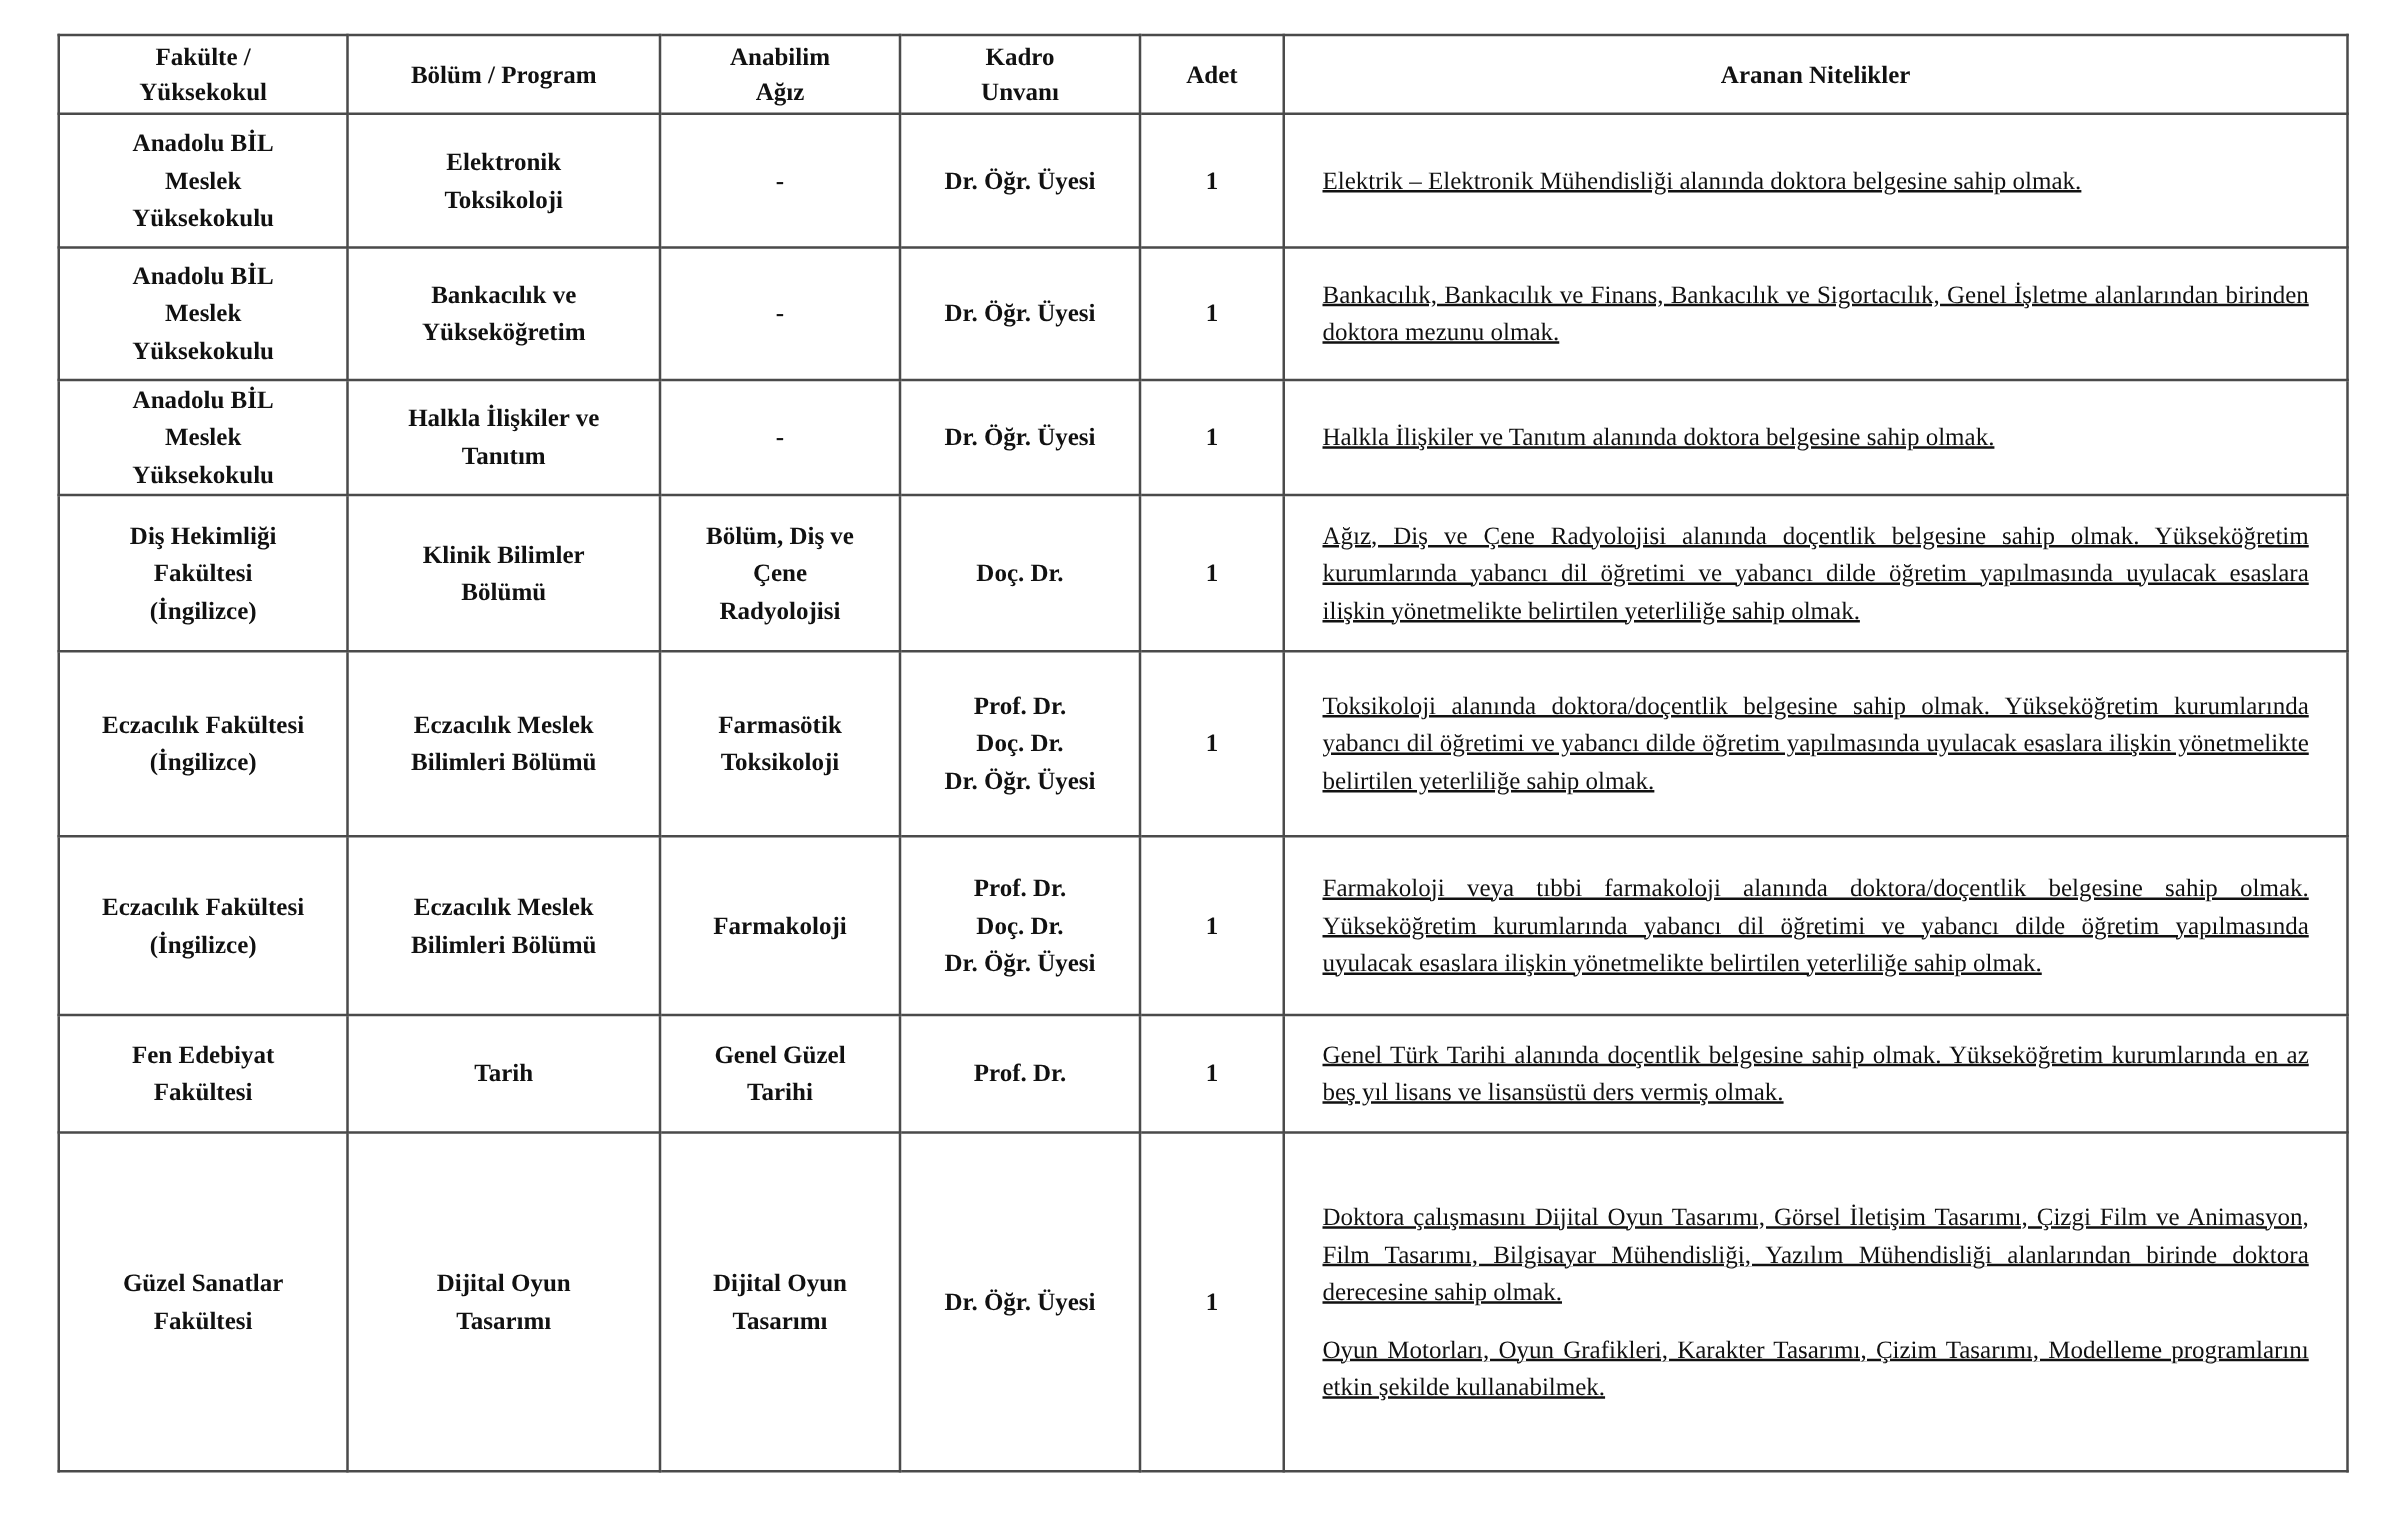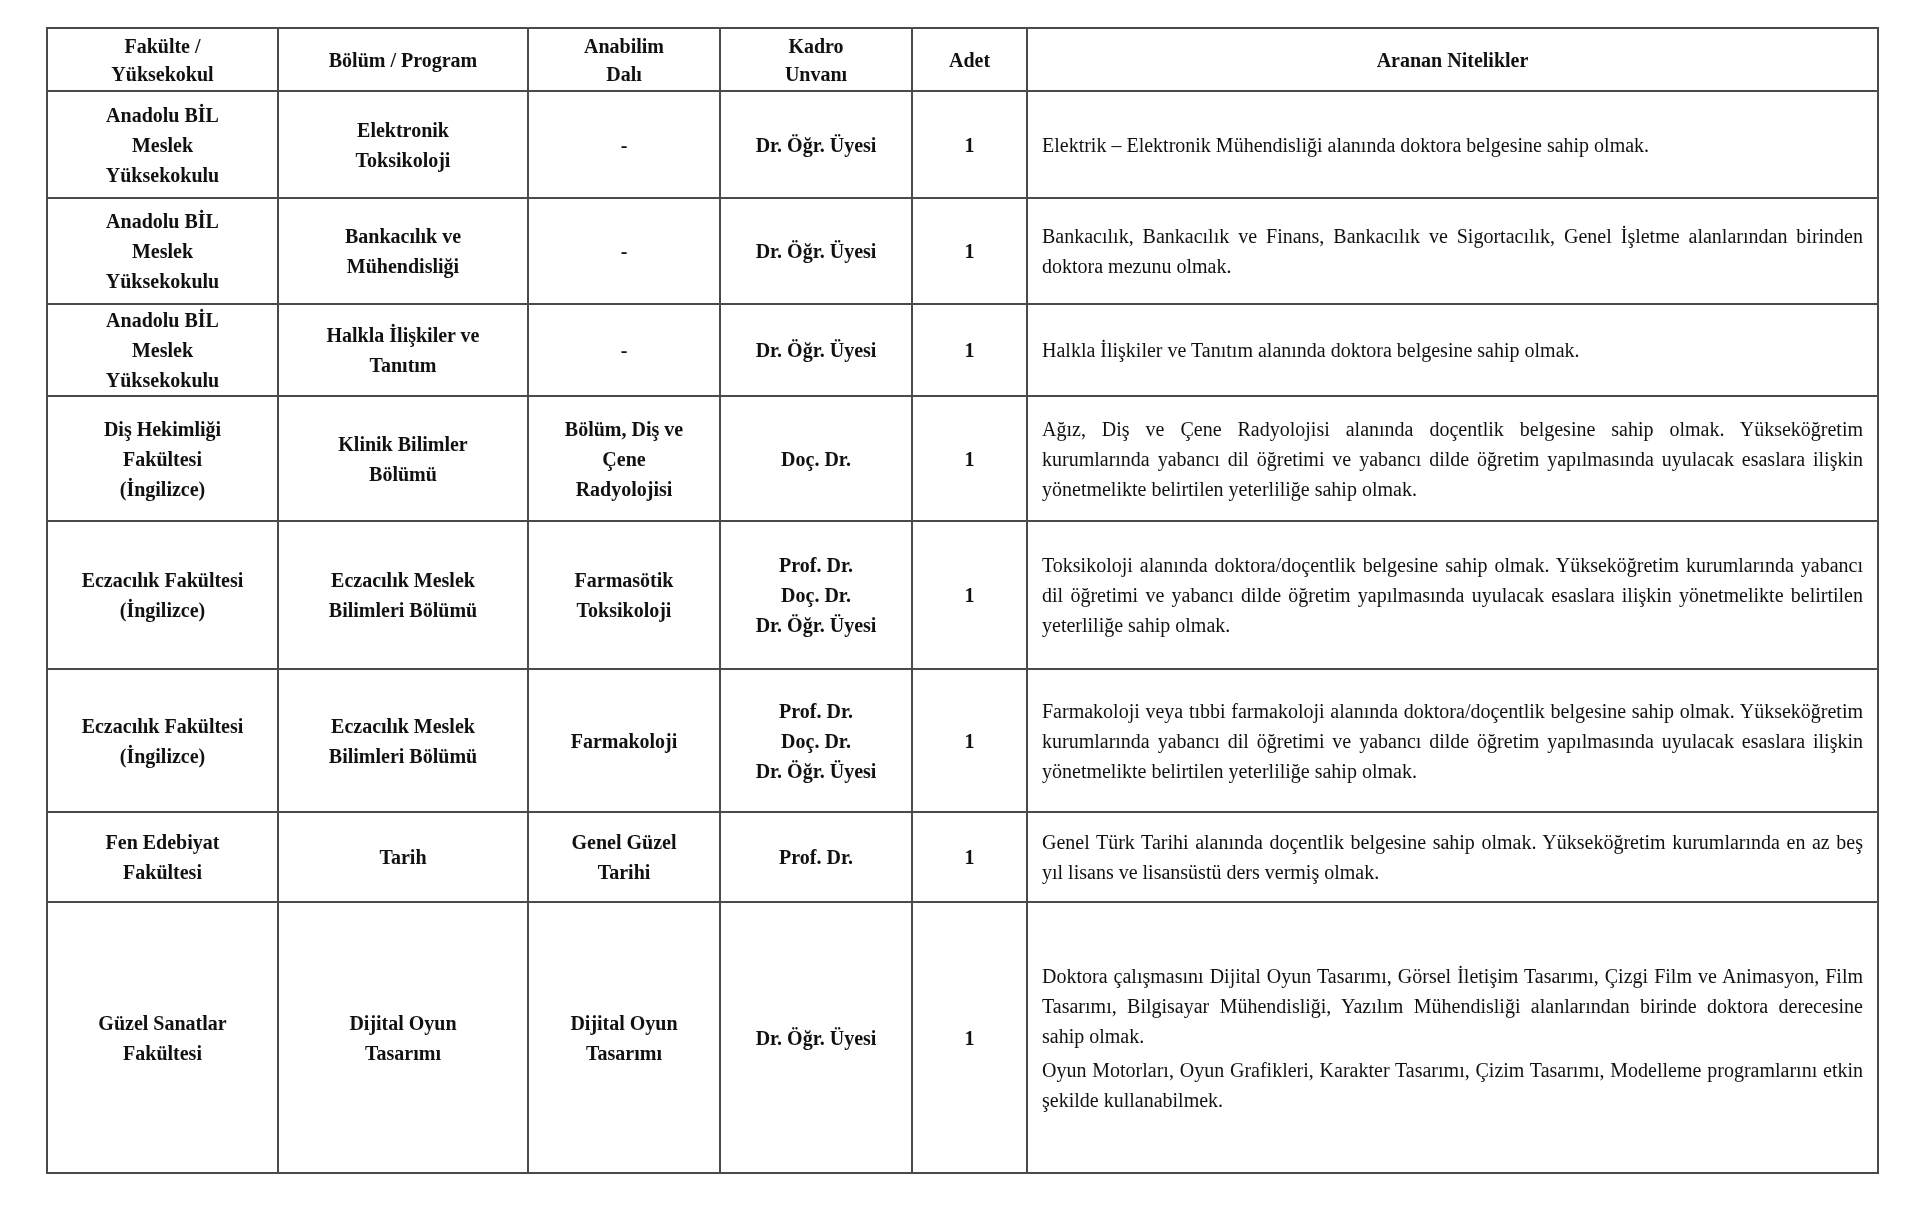--- a/index.html
+++ b/index.html
@@ -39,21 +39,22 @@
     text-align: center;
     font-weight: bold;
   }
   td.req {
     text-align: justify;
     font-weight: normal;
     padding: 0 14px 0 14px;
     line-height: 30px;
   }
   td.req p {
-    margin: 0;
+    margin: 16px;
+    text-decoration: underline;
   }
   td.req p + p {
     margin-top: 4px;
   }
   .line {
     display: block;
   }
 </style>
 </head>
 <body>
@@ -71,21 +72,21 @@
     <tr style="height:63px">
       <th>
         <span class="line">Fakülte /</span>
         <span class="line">Yüksekokul</span>
       </th>
       <th>
         <span class="line">Bölüm / Program</span>
       </th>
       <th>
         <span class="line">Anabilim</span>
-        <span class="line">Dalı</span>
+        <span class="line">Ağız</span>
       </th>
       <th>
         <span class="line">Kadro</span>
         <span class="line">Unvanı</span>
       </th>
       <th>
         <span class="line">Adet</span>
       </th>
       <th>
         <span class="line">Aranan Nitelikler</span>
@@ -115,21 +116,21 @@
         </td>
       </tr>
       <tr style="height: 106px;">
         <td class="c">
           <span class="line">Anadolu BİL</span>
           <span class="line">Meslek</span>
           <span class="line">Yüksekokulu</span>
         </td>
         <td class="c">
           <span class="line">Bankacılık ve</span>
-          <span class="line">Mühendisliği</span>
+          <span class="line">Yükseköğretim</span>
         </td>
         <td class="c">
           <span class="line">-</span>
         </td>
         <td class="c">
           <span class="line">Dr. Öğr. Üyesi</span>
         </td>
         <td class="c"><span>1</span></td>
         <td class="req">
           <p>Bankacılık, Bankacılık ve Finans, Bankacılık ve Sigortacılık, Genel İşletme alanlarından birinden doktora mezunu olmak.</p>

